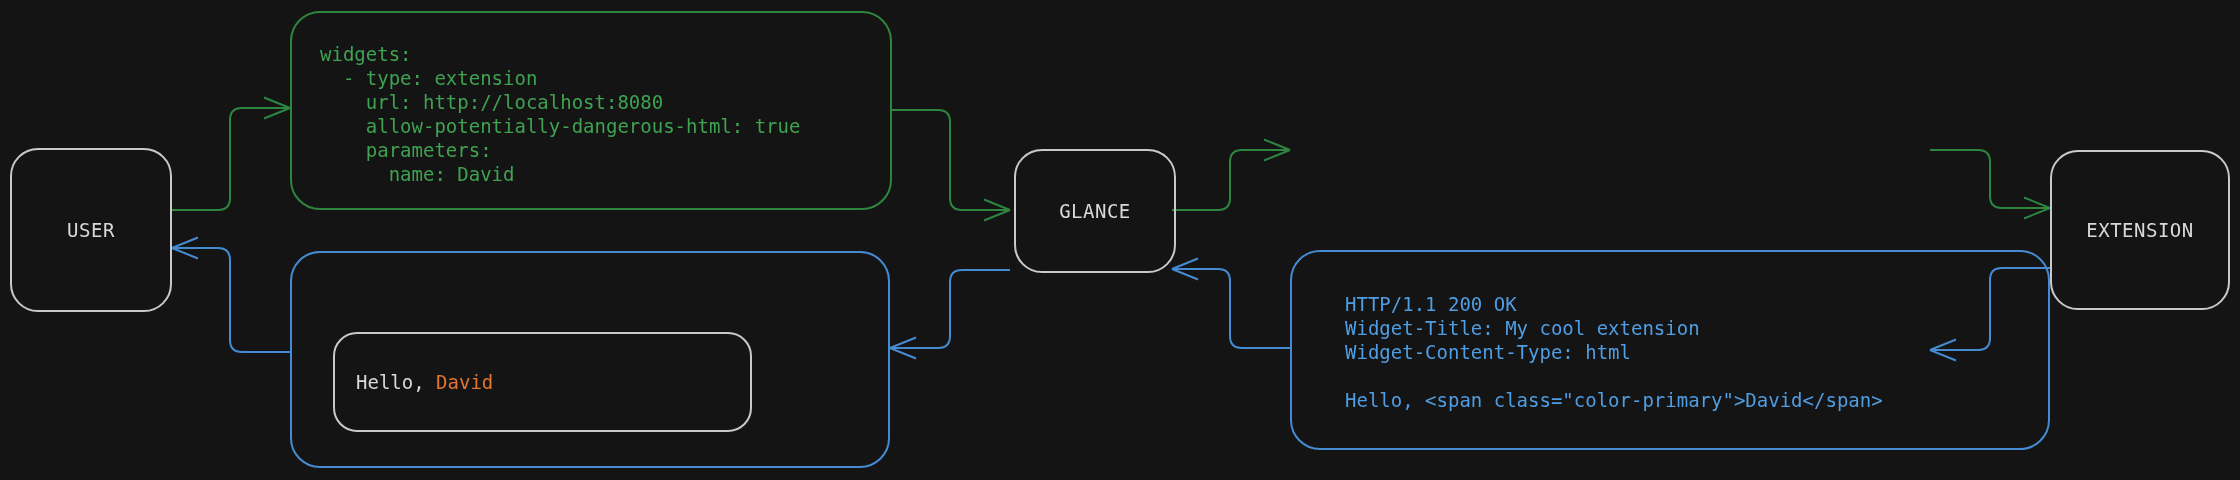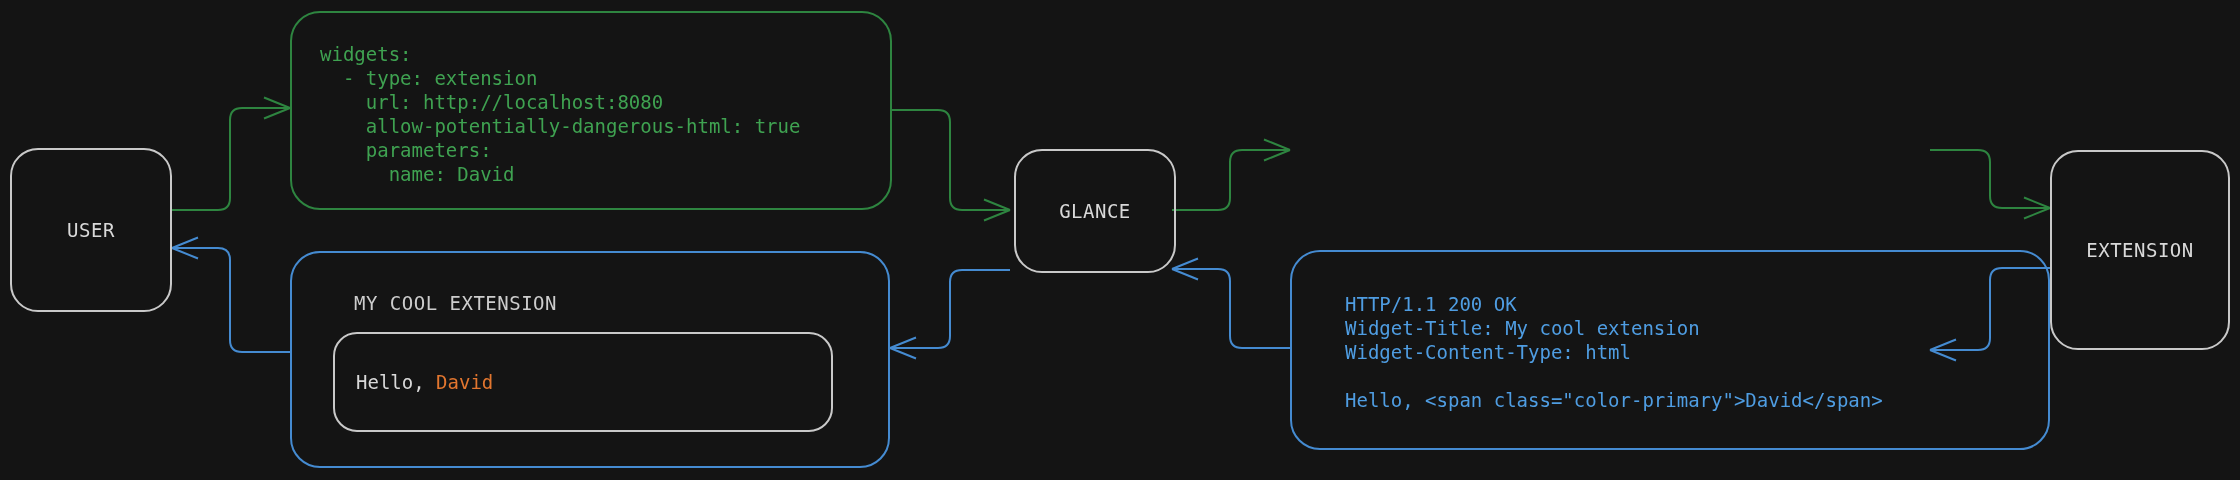--- a/index.html
+++ b/index.html
@@ -56,21 +56,21 @@
     left: 62px;
     top: 39px;
     font-size: 19px;
     color: var(--title-text, #cdcdcd);
     letter-spacing: 0.5px;
   }
   .widget-inner {
     position: absolute;
     left: 41px;
     top: 79px;
-    width: 500px;
+    width: 419px;
     height: 100px;
     border: 2px solid var(--node-border, #c9c9c9);
     border-radius: 24px;
     display: flex;
     align-items: center;
     box-sizing: border-box;
     font-size: 19px;
     padding-left: 21px;
   }
   .greeting-prefix { color: var(--white-text, #d9d9d9); white-space: pre; }
@@ -117,33 +117,32 @@
     allow-potentially-dangerous-html: true
     parameters:
       name: David</pre>
   </div>
 
   <div class="node" id="node-glance" style="left:1014px; top:149px; width:162px; height:124px;">
     <span>GLANCE</span>
   </div>
 
 
-  <div class="node" id="node-extension" style="left:2050px; top:150px; width:180px; height:200px;">
+  <div class="node" id="node-extension" style="left:2050px; top:150px; width:180px; height:160px;">
     <span>EXTENSION</span>
   </div>
 
   <div class="codebox blue" id="response-box" style="left:1290px; top:250px; width:760px; height:200px;">
     <pre>HTTP/1.1 200 OK
 Widget-Title: My cool extension
 Widget-Content-Type: html
 
 Hello, &lt;span class="color-primary"&gt;David&lt;/span&gt;</pre>
   </div>
 
   <div class="codebox blue" id="widget-box" style="left:290px; top:251px; width:600px; height:217px;">
-    <div class="widget-title">MY COOL EXTENSION</div>
     <div class="widget-inner">
       <span class="greeting-prefix">Hello, </span>
       <span class="greeting-name">David</span>
     </div>
   </div>
 
 </div>
 
 </body></html>

